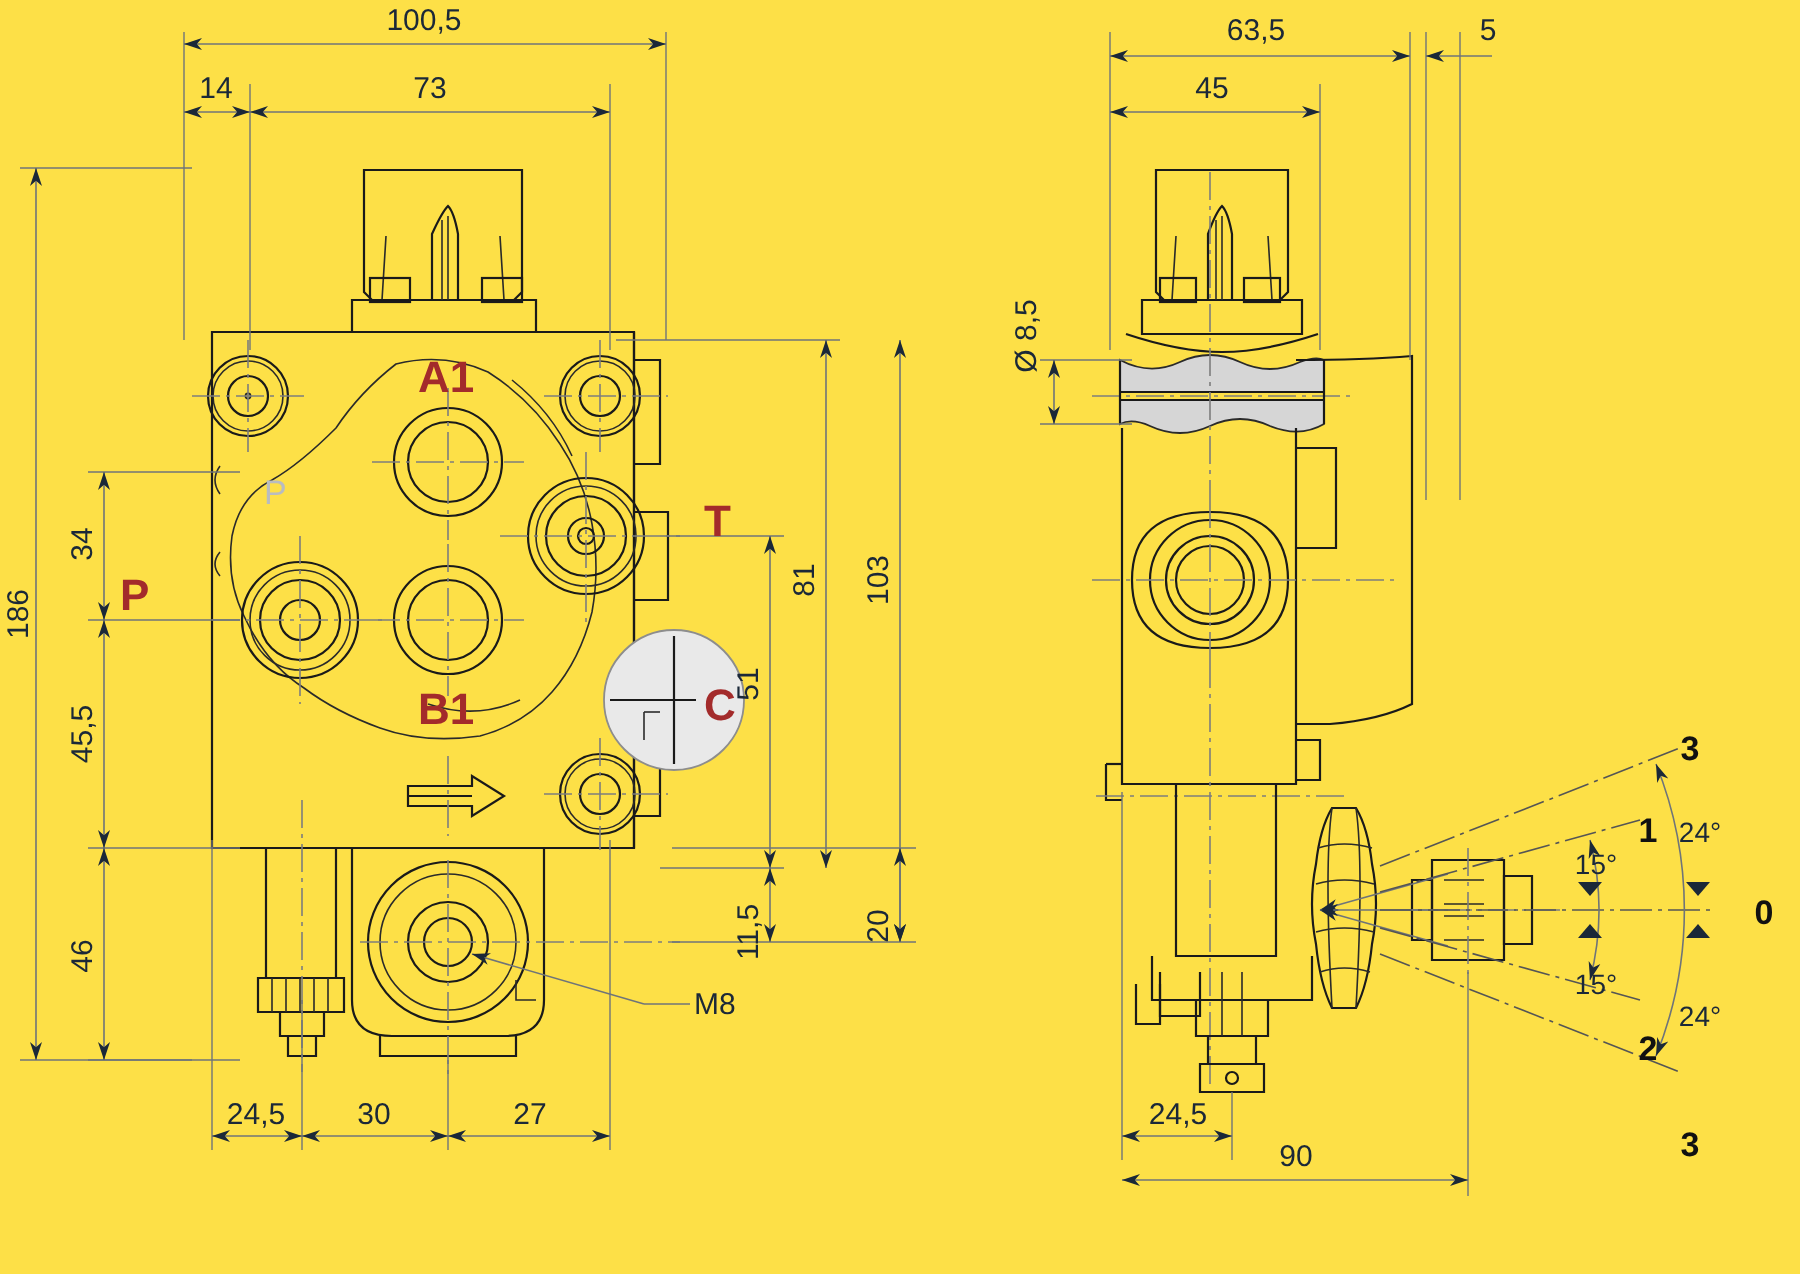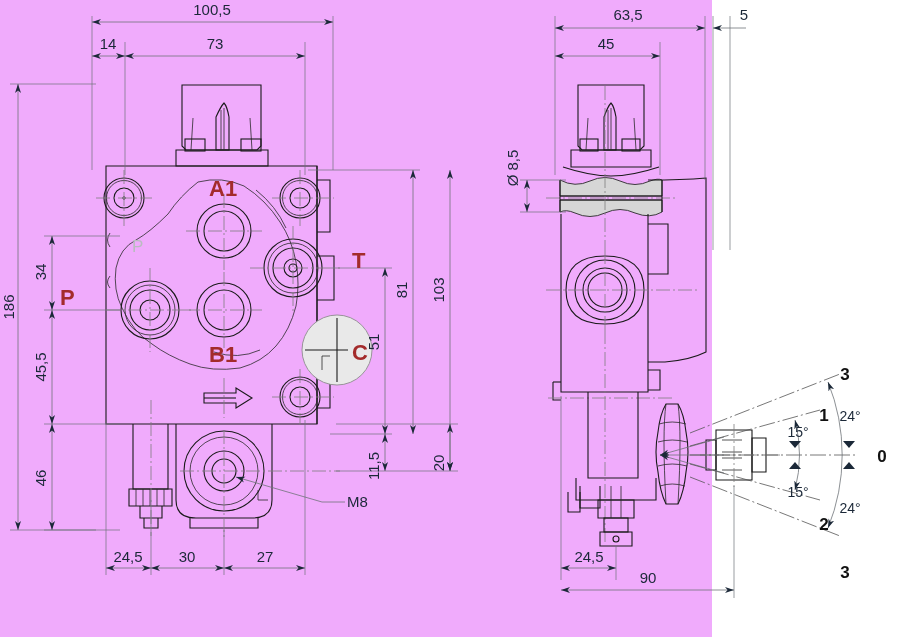--- a/index.html
+++ b/index.html
@@ -1,18 +1,18 @@
 <!DOCTYPE html>
 <html><head>
 <meta charset="utf-8">
 <style>
   html,body{margin:0;padding:0;background:#ffffff;}
   body{width:900px;height:637px;overflow:hidden;
        font-family:"Liberation Sans", sans-serif;}
-  #stage{position:relative;width:712px;height:637px;background:#f0abfc;}
+  #stage{position:relative;width:900px;height:637px;background:#fde047;}
   svg{display:block;}
   .dimtxt{font-family:"Liberation Sans", sans-serif;font-size:15px;fill:#1b2838;}
   .portlbl{font-family:"Liberation Sans", sans-serif;font-size:22px;font-weight:bold;fill:#A32B2B;}
   .greylbl{font-family:"Liberation Sans", sans-serif;font-size:17px;fill:#b9bcc0;}
   .poslbl{font-family:"Liberation Sans", sans-serif;font-size:17px;font-weight:bold;fill:#111;}
   .anglbl{font-family:"Liberation Sans", sans-serif;font-size:14px;fill:#1b2838;}
   .obj{fill:none;stroke:#1a1a1a;stroke-width:1.1;}
   .obj-t{fill:none;stroke:#2a2a2a;stroke-width:0.8;}
   .ctr{fill:none;stroke:#7d7d7d;stroke-width:0.8;stroke-dasharray:14 3 2 3;}
   .ctr2{fill:none;stroke:#555;stroke-width:0.8;stroke-dasharray:16 3 2 3;}

